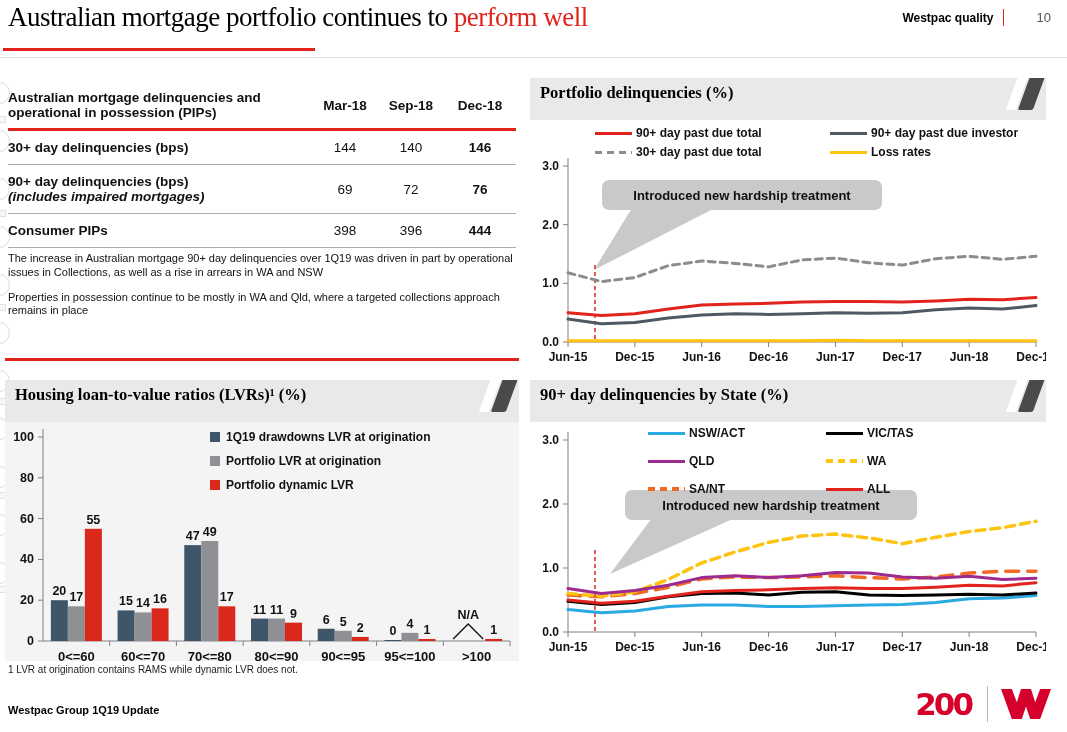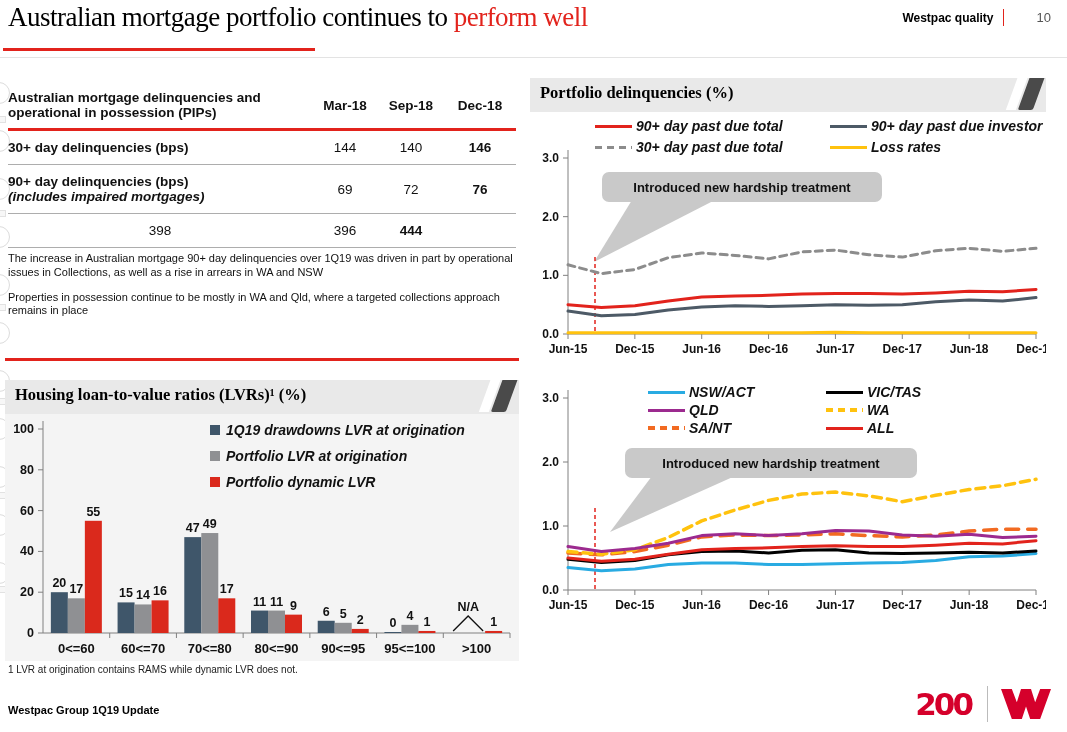--- a/index.html
+++ b/index.html
@@ -33,34 +33,34 @@
   .bold{font-weight:bold;}
   
   .notes{position:absolute;left:8px;top:252px;width:505px;font-size:11px;line-height:1.25;}
   .notes p{margin:0 0 11px 0;}
   .red-divider{position:absolute;left:5px;top:358px;width:514px;height:3px;background:#e2231c;}
   
   .panel{position:absolute;overflow:hidden;}
   #panel-portfolio{left:530px;top:78px;width:516px;height:288px;background:#fff;}
   #panel-state{left:530px;top:380px;width:516px;height:281px;background:#fff;}
   #panel-lvr{left:5px;top:380px;width:514px;height:281px;background:#f4f4f4;}
-  .band{position:relative;height:34px;background:#e9e9e9;}
+  .band{position:relative;height:42px;background:#e9e9e9;}
   .band-title{font-family:"Liberation Serif",serif;font-weight:bold;font-size:16.5px;
               line-height:30px;padding-left:10px;color:#000;}
   .band-gap{position:absolute;top:-2px;right:24px;width:10px;height:34px;background:#fff;
             transform:skewX(-20deg);}
   .band-slash{position:absolute;top:-2px;right:7px;width:15px;height:34px;background:#4a4a4a;
               transform:skewX(-20deg);border-radius:2px;}
   .content{position:relative;}
   
   .legend{position:absolute;z-index:5;}
   #legend-portfolio{left:65px;top:6px;display:grid;grid-template-columns:235px 215px;row-gap:5px;}
-  #legend-state{left:118px;top:4px;display:grid;grid-template-columns:178px 170px;row-gap:2px;}
+  #legend-state{left:118px;top:4px;display:grid;grid-template-columns:178px 170px;row-gap:14px;}
   #legend-lvr{left:205px;top:8px;display:grid;grid-template-columns:1fr;row-gap:10px;}
-  .leg-item{display:flex;align-items:center;font-size:14px;font-weight:600;white-space:nowrap;font-style:italic;}
+  .leg-item{display:flex;align-items:center;font-size:12px;font-weight:600;white-space:nowrap;}
   .leg-swatch{flex:0 0 auto;}
   
   .footnote{position:absolute;left:8px;top:664px;font-size:10px;color:#222;}
   .footer-text{position:absolute;left:8px;top:704px;font-size:11px;font-weight:bold;color:#000;}
   .logos{position:absolute;right:16px;top:686px;display:flex;align-items:center;}
   .logo-200{font-size:31px;font-weight:bold;color:#d5002b;letter-spacing:-3px;
             font-family:"DejaVu Sans",sans-serif;}
   .logo-sep{width:1px;height:36px;background:#bbb;margin:0 13px 0 16px;}
   svg text{font-family:"Liberation Sans",sans-serif;}
 </style>
@@ -115,20 +115,21 @@
     <div class="trow brow">
       <div>
         <div class="rlabel">90+ day delinquencies (bps)</div>
         <div class="rsub">(includes impaired mortgages)</div>
       </div>
       <div class="num">69</div>
       <div class="num">72</div>
       <div class="num bold">76</div>
     </div>
     <div class="trow brow">
+      <div class="rlabel">Consumer PIPs</div>
       <div class="num">398</div>
       <div class="num">396</div>
       <div class="num bold">444</div>
     </div>
   </div>
 
   <div class="notes">
     <p>The increase in Australian mortgage 90+ day delinquencies over 1Q19 was driven in part by operational issues in Collections, as well as a rise in arrears in WA and NSW</p>
     <p>Properties in possession continue to be mostly in WA and Qld, where a targeted collections approach remains in place</p>
   </div>
@@ -287,20 +288,25 @@
             <line x1="504.99999999999994" y1="219" x2="504.99999999999994" y2="224" stroke="#808080"></line>
             <text x="463.14285714285705" y="197" font-size="12.5" font-weight="600" text-anchor="middle" fill="#111">N/A</text>
             <polyline points="448.14285714285705,217 463.14285714285705,202 478.14285714285705,217" fill="none" stroke="#111" stroke-width="1.3"></polyline>
             <rect x="480.14285714285705" y="216.96" width="17" height="2.04" fill="#da291c"></rect>
             <text x="488.64285714285705" y="211.96" font-size="12.5" font-weight="600" text-anchor="middle" fill="#111">1</text>
           </svg></div>
     </div>
   </section>
 
   <section class="panel" id="panel-state">
+    <div class="band">
+      <span class="band-title">90+ day delinquencies by State (%)</span>
+      <span class="band-gap"></span>
+      <span class="band-slash"></span>
+    </div>
     <div class="content">
       <div class="legend" id="legend-state">
           <div class="leg-item">
             <span class="leg-swatch" style="width: 37px; height: 3px; margin-right: 4px; background: rgb(41, 171, 226);"></span>
             <span>NSW/ACT</span>
           </div>
           <div class="leg-item">
             <span class="leg-swatch" style="width: 37px; height: 3px; margin-right: 4px; background: rgb(0, 0, 0);"></span>
             <span>VIC/TAS</span>
           </div>

